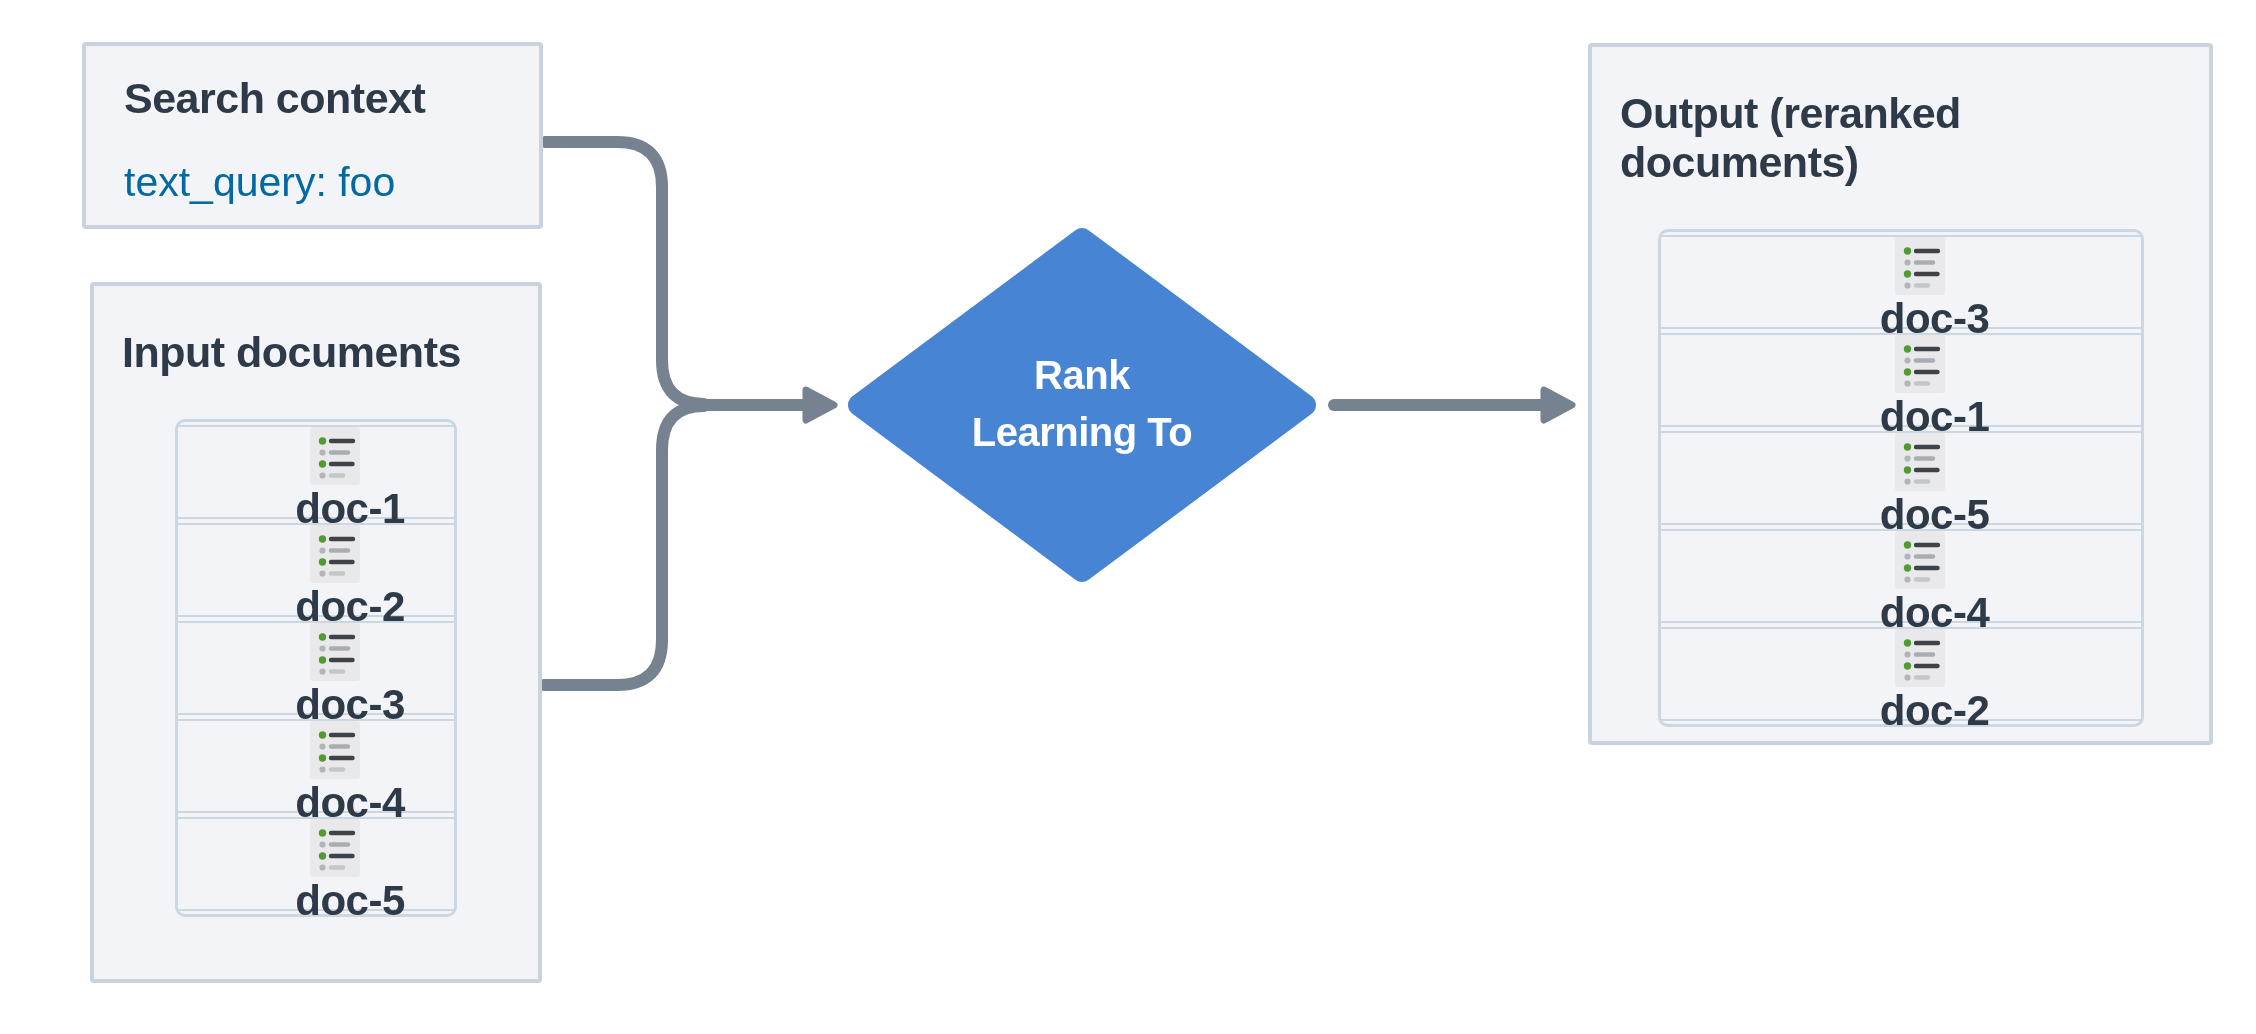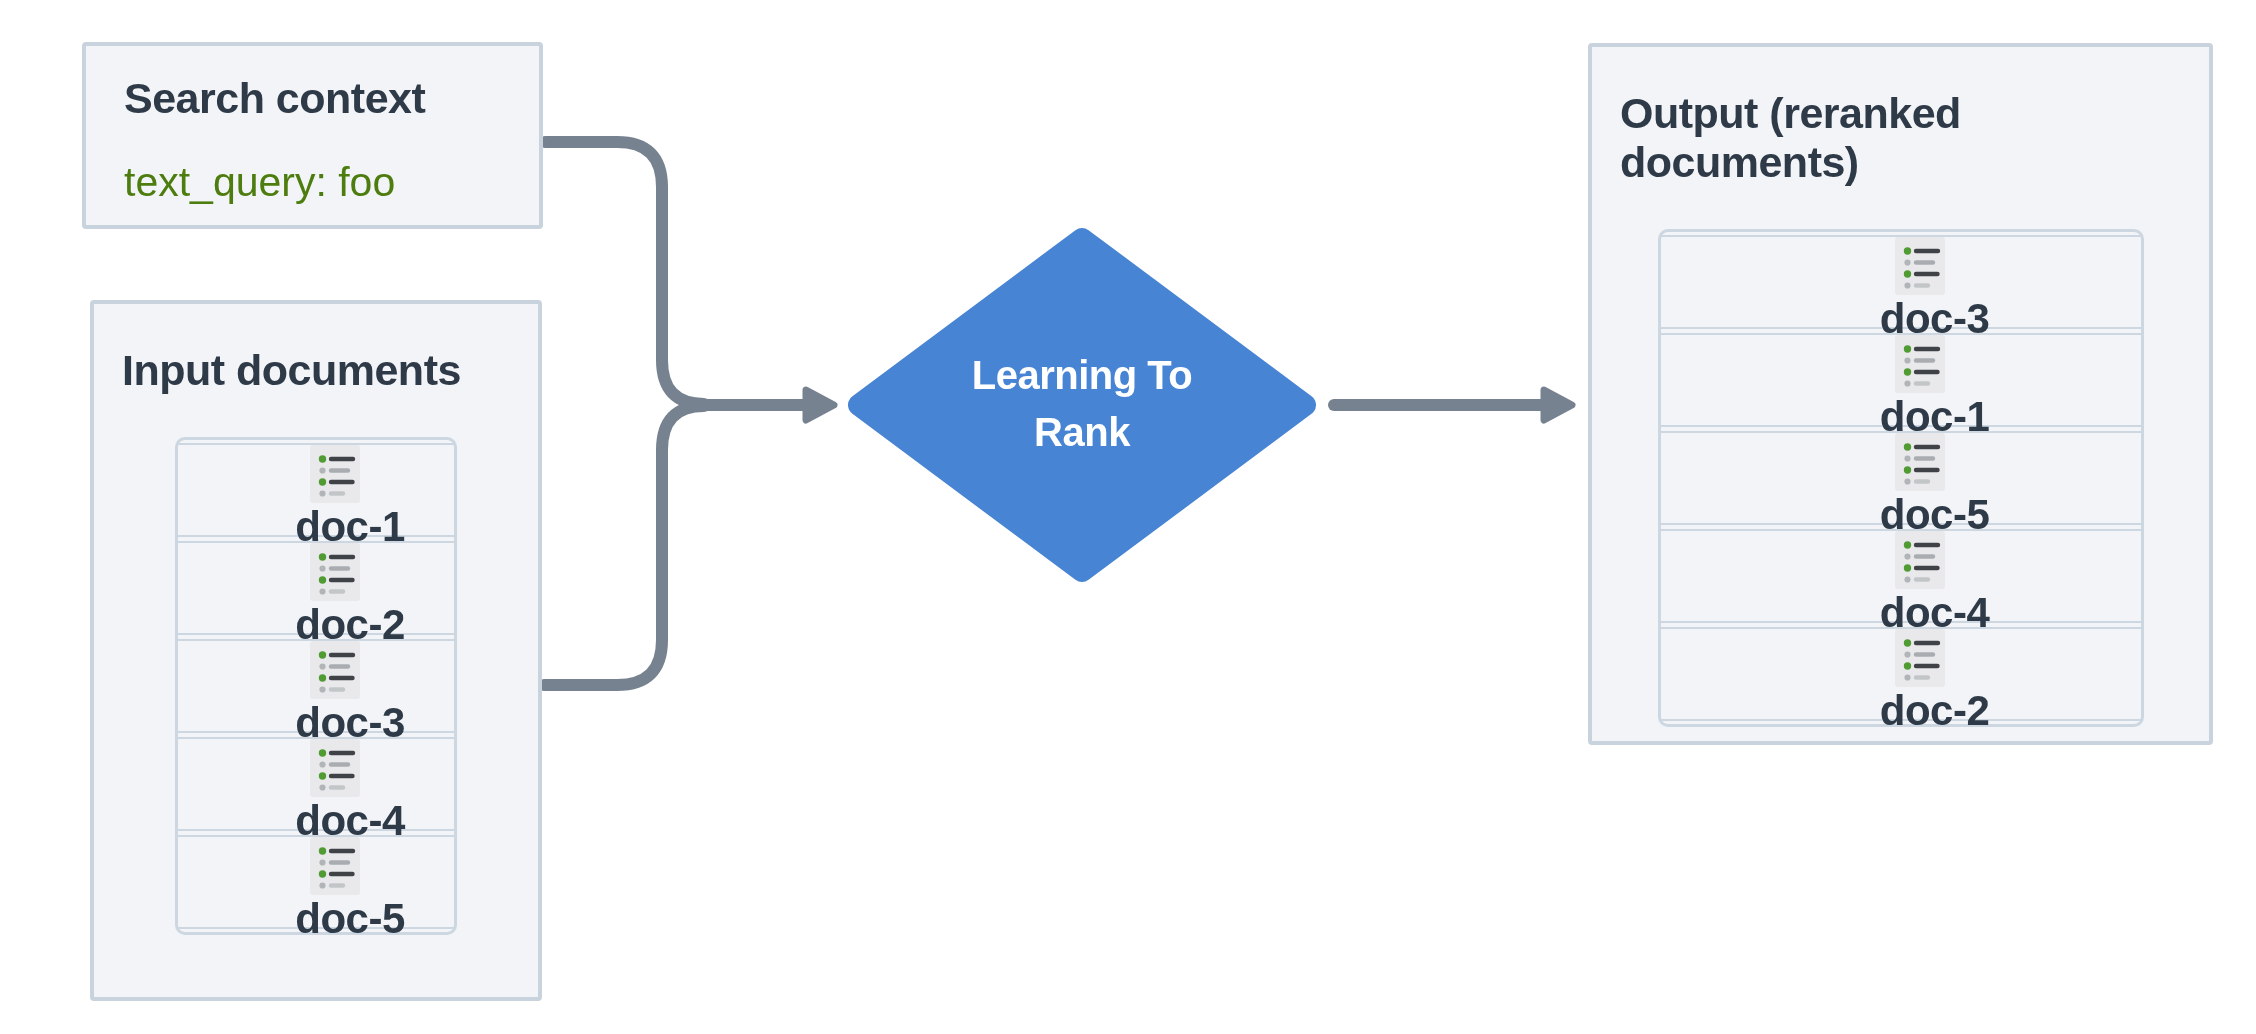--- a/index.html
+++ b/index.html
@@ -11,23 +11,23 @@
   .overlay{position:absolute;left:0;top:0;width:2256px;height:1034px;}
   .panel{
     position:absolute;background:#f2f4f7;border:4px solid #c9d3dd;border-radius:4px;
     box-sizing:border-box;
   }
   .panel h2{
     margin:0;font-size:43px;font-weight:bold;color:#2e3a47;letter-spacing:-0.5px;
   }
   .search-panel{left:42px;top:42px;width:461px;height:187px;padding:28px 0 0 38px;}
   .search-panel .query{
-    margin:36px 0 0 0;font-size:41px;font-weight:normal;color:#4d7c0f;
+    margin:36px 0 0 0;font-size:41px;font-weight:normal;color:#0369a1;
   }
-  .input-panel{left:50px;top:300px;width:452px;height:701px;padding:42px 0 0 0;}
+  .input-panel{left:50px;top:282px;width:452px;height:701px;padding:42px 0 0 0;}
   .input-panel h2{margin-left:28px;}
   .output-panel{left:1548px;top:43px;width:625px;height:702px;padding:42px 0 4px 0;}
   .output-panel h2{margin-left:28px;}
   .doclist{
     border:3px solid #ccd7e1;border-radius:10px;box-sizing:border-box;
     padding:3px 0;margin:42px auto 0 auto;background:transparent;
   }
   .input-panel .doclist{width:282px;}
   .output-panel .doclist{width:486px;}
   .docrow{
@@ -116,22 +116,22 @@
       <div class="docrow">
         <svg class="doc-icon">
             <use href="#doc-icon"></use>
           </svg>
         <span class="doclabel">doc-5</span>
       </div>
     </div>
   </section>
 
   <div class="diamond-label">
+    <div>Rank</div>
     <div>Learning To</div>
-    <div>Rank</div>
   </div>
 
   <section class="panel output-panel">
     <h2>Output (reranked documents)</h2>
     <div class="doclist">
       <div class="docrow">
         <svg class="doc-icon">
             <use href="#doc-icon"></use>
           </svg>
         <span class="doclabel">doc-3</span>

